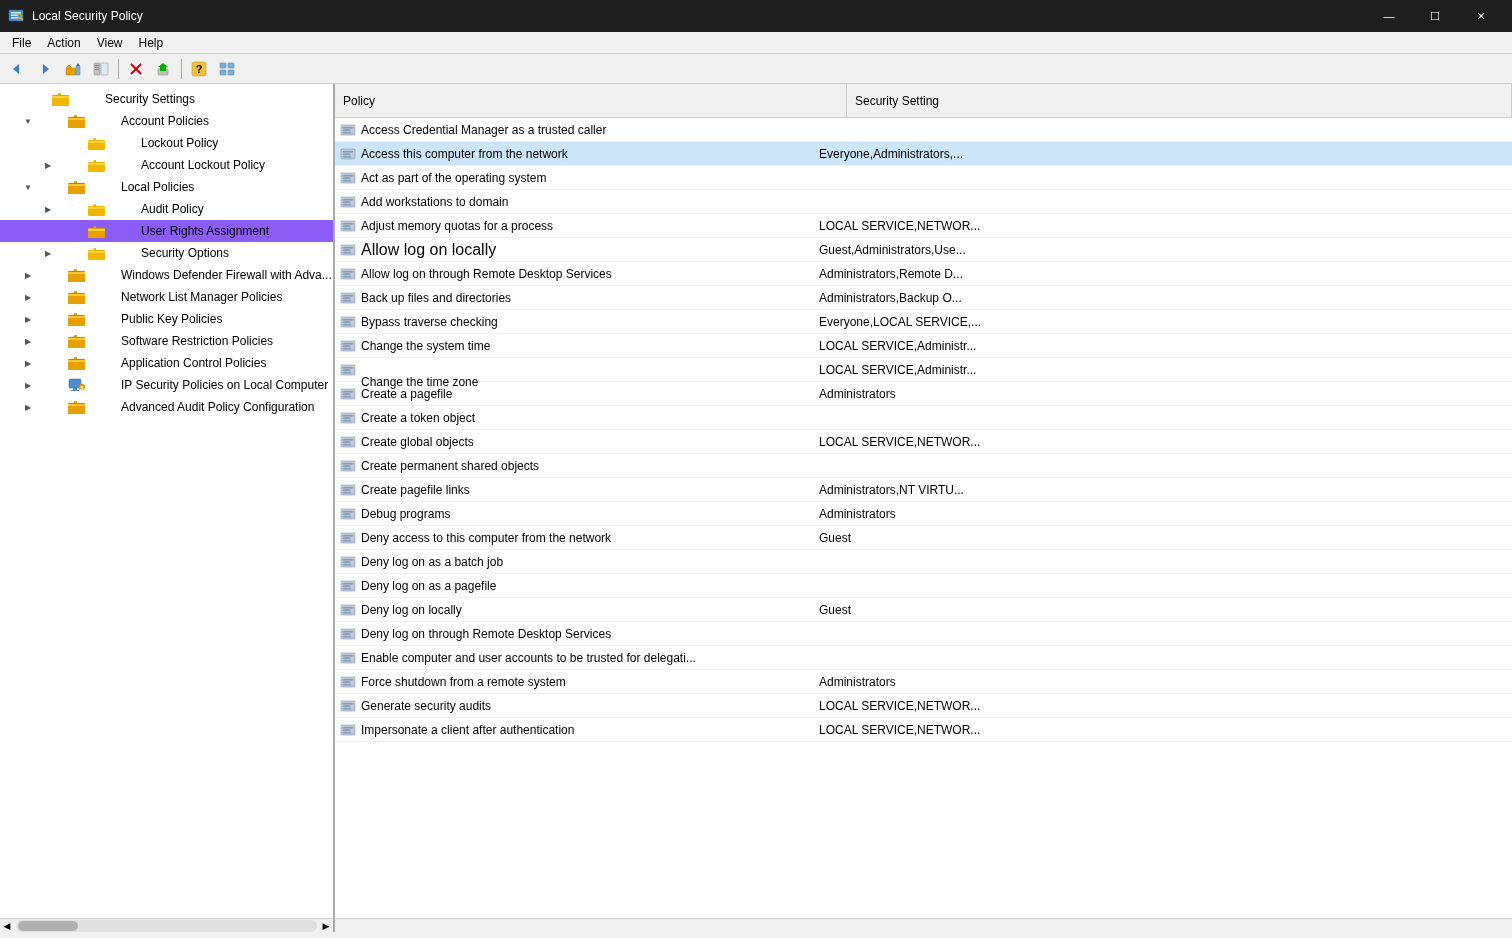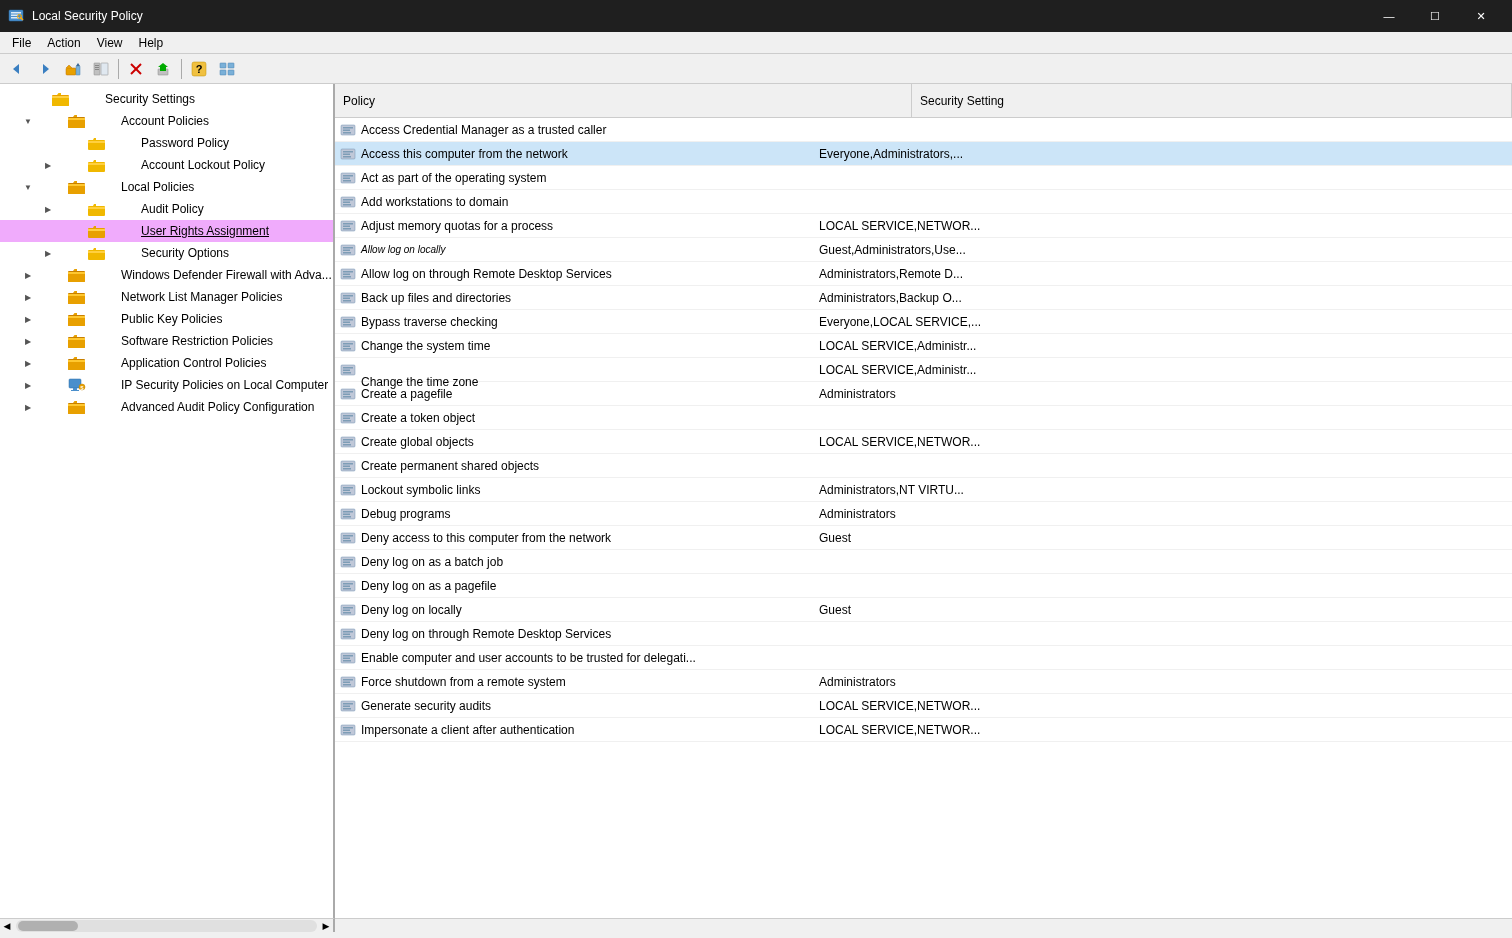--- a/index.html
+++ b/index.html
@@ -78,21 +78,21 @@
     }
     .tree-item {
       display: flex;
       align-items: center;
       height: 22px;
       padding-left: 4px;
       cursor: pointer;
       white-space: nowrap;
       gap: 32px;
     }
-    .tree-item.selected { background: #f0abfc; text-decoration: underline; }
+    .tree-item.selected { background: #8b5cf6; }
     .expander {
       width: 16px; min-width: 16px; height: 16px;
       display: flex; align-items: center; justify-content: center;
       font-size: 9px; color: #555;
     }
     .folder-icon { width: 18px; min-width: 18px; height: 16px; margin-right: 3px; display: flex; align-items: center; justify-content: center; }
     .tree-label { font-size: 12px; overflow: hidden; text-overflow: ellipsis; }
     .indent-1 { padding-left: 20px; }
     .indent-2 { padding-left: 40px; }
 
@@ -113,21 +113,21 @@
     }
     .list-header-col {
       display: flex;
       align-items: center;
       padding: 0 8px;
       font-size: 12px;
       font-weight: normal;
       border-right: 1px solid #ccc;
       cursor: pointer;
     }
-    .col-policy { width: 577px; }
+    .col-policy { width: 512px; }
     .col-setting { flex: 1; }
 
     
     .list-body { overflow-y: auto; flex: 1; }
     .list-row {
       display: flex;
       align-items: center;
       height: 24px;
       border-bottom: 1px solid #f0f0f0;
       cursor: pointer;
@@ -327,21 +327,21 @@
 
     <div class="tree-item indent-2">
       <div class="expander"></div>
       <div class="folder-icon">
         <svg width="18" height="16" viewBox="0 0 18 16">
           <rect x="0" y="5" width="17" height="10" rx="1" fill="#f0b800"></rect>
           <path d="M0 5 L5 5 L6 3 L8 3 L8 5" fill="#f0b800"></path>
           <rect x="0" y="6" width="17" height="2" fill="#ffd040" rx="0"></rect>
         </svg>
       </div>
-      <span class="tree-label">Password Policy</span>
+      <span class="tree-label">Lockout Policy</span>
     </div>
 
     <div class="tree-item indent-2">
       <div class="expander" style="font-size:8px;">▶</div>
       <div class="folder-icon">
         <svg width="18" height="16" viewBox="0 0 18 16">
           <rect x="0" y="5" width="17" height="10" rx="1" fill="#f0b800"></rect>
           <path d="M0 5 L5 5 L6 3 L8 3 L8 5" fill="#f0b800"></path>
           <rect x="0" y="6" width="17" height="2" fill="#ffd040" rx="0"></rect>
         </svg>
@@ -578,21 +578,21 @@
         <div class="list-row">
           <div class="list-cell cell-policy">
             <div class="policy-icon">
               <svg width="16" height="14" viewBox="0 0 16 14">
     <rect x="1" y="2" width="14" height="10" rx="1" fill="#c0c8d8" stroke="#7090b0" stroke-width="0.5"></rect>
     <rect x="3" y="4" width="10" height="1.5" fill="#5080a0" opacity="0.6"></rect>
     <rect x="3" y="6.5" width="7" height="1.5" fill="#5080a0" opacity="0.6"></rect>
     <rect x="3" y="9" width="8" height="1.5" fill="#5080a0" opacity="0.6"></rect>
   </svg>
             </div>
-            <span style="font-size: 10px; font-style: italic;">Allow log on locally</span>
+            <span style="font-size: 16px;">Allow log on locally</span>
           </div>
           <div class="list-cell cell-setting">Guest,Administrators,Use...</div>
         </div>
         <div class="list-row">
           <div class="list-cell cell-policy">
             <div class="policy-icon">
               <svg width="16" height="14" viewBox="0 0 16 14">
     <rect x="1" y="2" width="14" height="10" rx="1" fill="#c0c8d8" stroke="#7090b0" stroke-width="0.5"></rect>
     <rect x="3" y="4" width="10" height="1.5" fill="#5080a0" opacity="0.6"></rect>
     <rect x="3" y="6.5" width="7" height="1.5" fill="#5080a0" opacity="0.6"></rect>
@@ -718,21 +718,21 @@
         <div class="list-row">
           <div class="list-cell cell-policy">
             <div class="policy-icon">
               <svg width="16" height="14" viewBox="0 0 16 14">
     <rect x="1" y="2" width="14" height="10" rx="1" fill="#c0c8d8" stroke="#7090b0" stroke-width="0.5"></rect>
     <rect x="3" y="4" width="10" height="1.5" fill="#5080a0" opacity="0.6"></rect>
     <rect x="3" y="6.5" width="7" height="1.5" fill="#5080a0" opacity="0.6"></rect>
     <rect x="3" y="9" width="8" height="1.5" fill="#5080a0" opacity="0.6"></rect>
   </svg>
             </div>
-            <span style="font-size: 12px;">Lockout symbolic links</span>
+            <span style="font-size: 12px;">Create pagefile links</span>
           </div>
           <div class="list-cell cell-setting">Administrators,NT VIRTU...</div>
         </div>
         <div class="list-row">
           <div class="list-cell cell-policy">
             <div class="policy-icon">
               <svg width="16" height="14" viewBox="0 0 16 14">
     <rect x="1" y="2" width="14" height="10" rx="1" fill="#c0c8d8" stroke="#7090b0" stroke-width="0.5"></rect>
     <rect x="3" y="4" width="10" height="1.5" fill="#5080a0" opacity="0.6"></rect>
     <rect x="3" y="6.5" width="7" height="1.5" fill="#5080a0" opacity="0.6"></rect>

